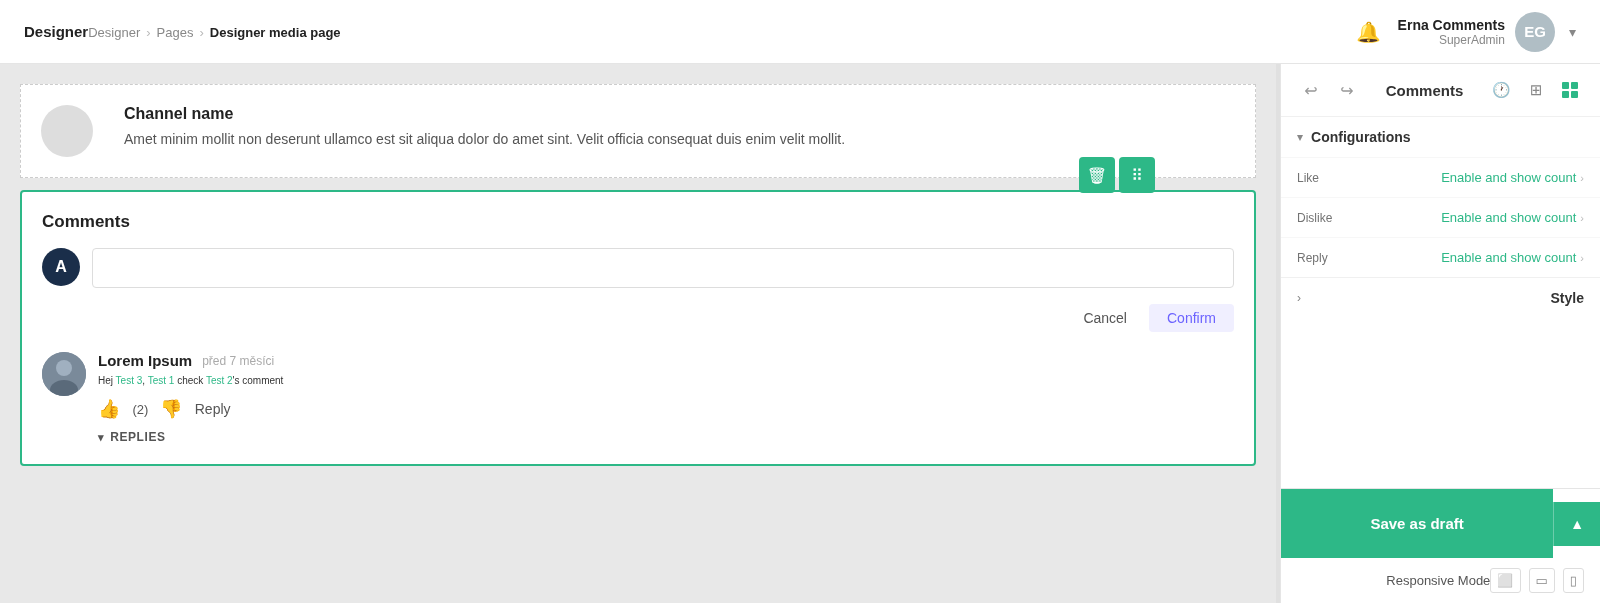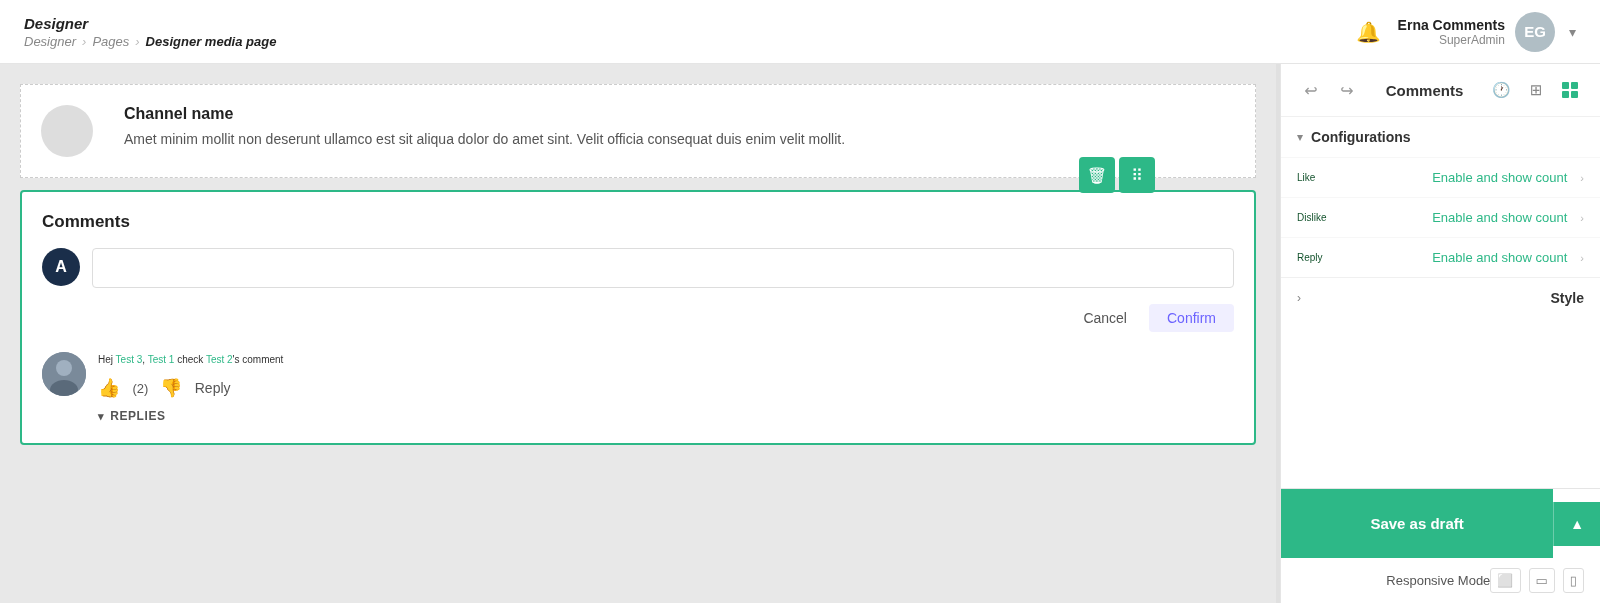--- a/index.html
+++ b/index.html
@@ -4,21 +4,21 @@
   <style>
     * { box-sizing: border-box; margin: 0; padding: 0; }
     body { font-family: -apple-system, BlinkMacSystemFont, 'Segoe UI', sans-serif; background: #f5f5f5; color: #333; width: 1600px; height: 603px; overflow: hidden; }
 
     
     .topbar {
       display: flex; align-items: center; justify-content: space-between;
       background: #fff; border-bottom: 1px solid #e5e5e5;
       padding: 0 24px; height: 64px;
     }
-    .topbar-left { display: flex; flex-direction: column; font-style: italic; }
+    .topbar-left { display: flex; flex-direction: row; }
     .topbar-title { font-size: 15px; font-weight: 600; color: #222; }
     .breadcrumb { display: flex; align-items: center; gap: 6px; font-size: 13px; color: #888; margin-top: 2px; }
     .breadcrumb span.active { font-weight: 600; color: #222; }
     .breadcrumb-sep { color: #bbb; }
     .topbar-right { display: flex; align-items: center; gap: 16px; }
     .notif-icon { font-size: 20px; color: #555; cursor: pointer; }
     .user-info { display: flex; align-items: center; gap: 10px; }
     .user-name { font-size: 14px; font-weight: 600; color: #222; text-align: right; }
     .user-role { font-size: 12px; color: #888; text-align: right; }
     .avatar { width: 40px; height: 40px; border-radius: 50%; background: #b0bec5; display: flex; align-items: center; justify-content: center; font-weight: 700; font-size: 15px; color: #fff; }
@@ -110,22 +110,22 @@
       display: flex; align-items: center; gap: 8px;
       padding: 12px 16px; cursor: pointer;
     }
     .section-header-title { font-size: 14px; font-weight: 600; color: #333; }
     .section-chevron { font-size: 12px; color: #888; }
 
     .config-row {
       display: flex; align-items: center; justify-content: space-between;
       padding: 12px 16px; border-top: 1px solid #f7f7f7; cursor: pointer;
     }
-    .config-label { font-size: 10px; font-weight: 500; color: #14532d; }
-    .config-value { font-size: 13px; color: #2db887; display: flex; align-items: center; gap: 13px; }
+    .config-label { font-size: 12px; font-weight: 500; color: #737373; }
+    .config-value { font-size: 13px; color: #2db887; display: flex; align-items: center; gap: 4px; }
     .config-chevron { font-size: 11px; color: #bbb; }
 
     .style-row {
       display: flex; align-items: center; justify-content: space-between;
       padding: 12px 16px; cursor: pointer;
     }
     .style-label { font-size: 14px; font-weight: 600; color: #333; }
 
     
     .panel-bottom { margin-top: auto; border-top: 1px solid #e5e5e5; }
@@ -209,20 +209,24 @@
 
       <div class="comment-item">
         <div class="comment-avatar-img">
           <svg width="44" height="44" viewBox="0 0 44 44" xmlns="http://www.w3.org/2000/svg">
             <rect width="44" height="44" fill="#7a8a9a"></rect>
             <ellipse cx="22" cy="16" rx="8" ry="8" fill="#a0b0c0"></ellipse>
             <ellipse cx="22" cy="38" rx="14" ry="10" fill="#5a6a7a"></ellipse>
           </svg>
         </div>
         <div class="comment-body">
+          <div class="comment-header">
+            <span class="comment-author">Lorem Ipsum</span>
+            <span class="comment-time">před 7 měsíci</span>
+          </div>
           <div class="comment-text">
             <span>Hej </span><span class="mention">Test 3</span><span>,  </span><span class="mention">Test 1</span><span> check </span><span class="mention">Test 2</span><span>'s comment</span>
           </div>
           <div class="comment-reactions">
             <button class="reaction-btn">
               <span>👍</span>
             </button>
             <span class="reaction-count">(2)</span>
             <button class="reaction-btn">
               <span>👎</span>

